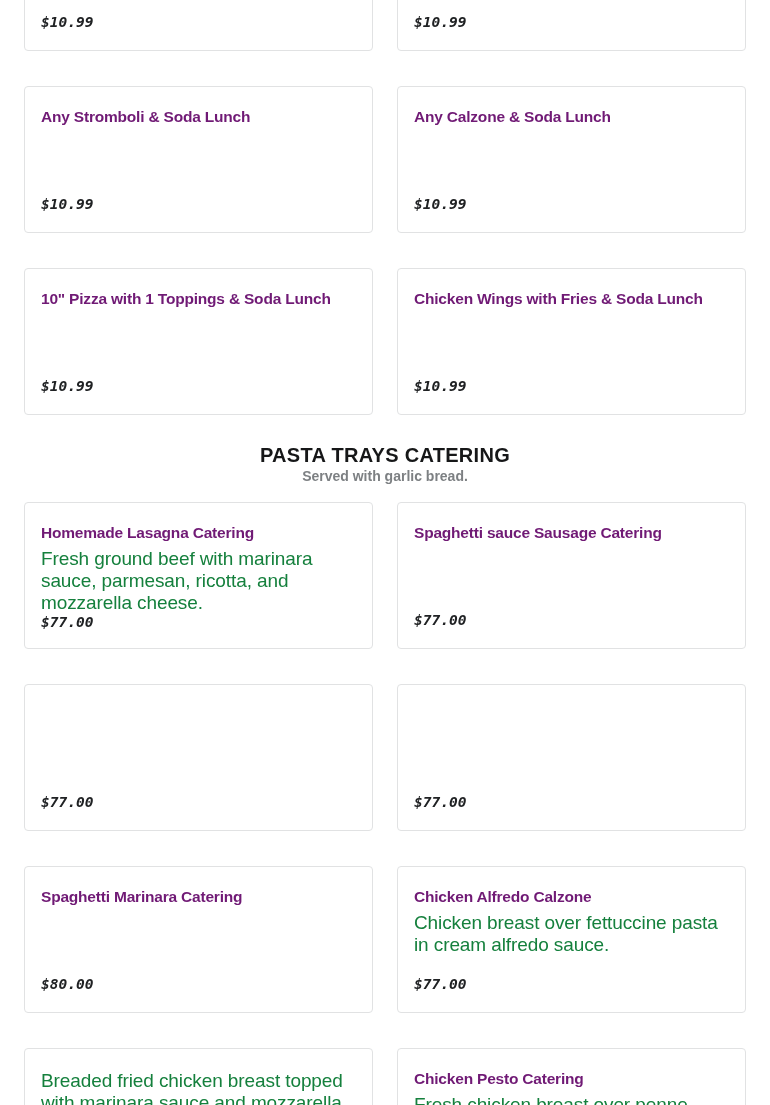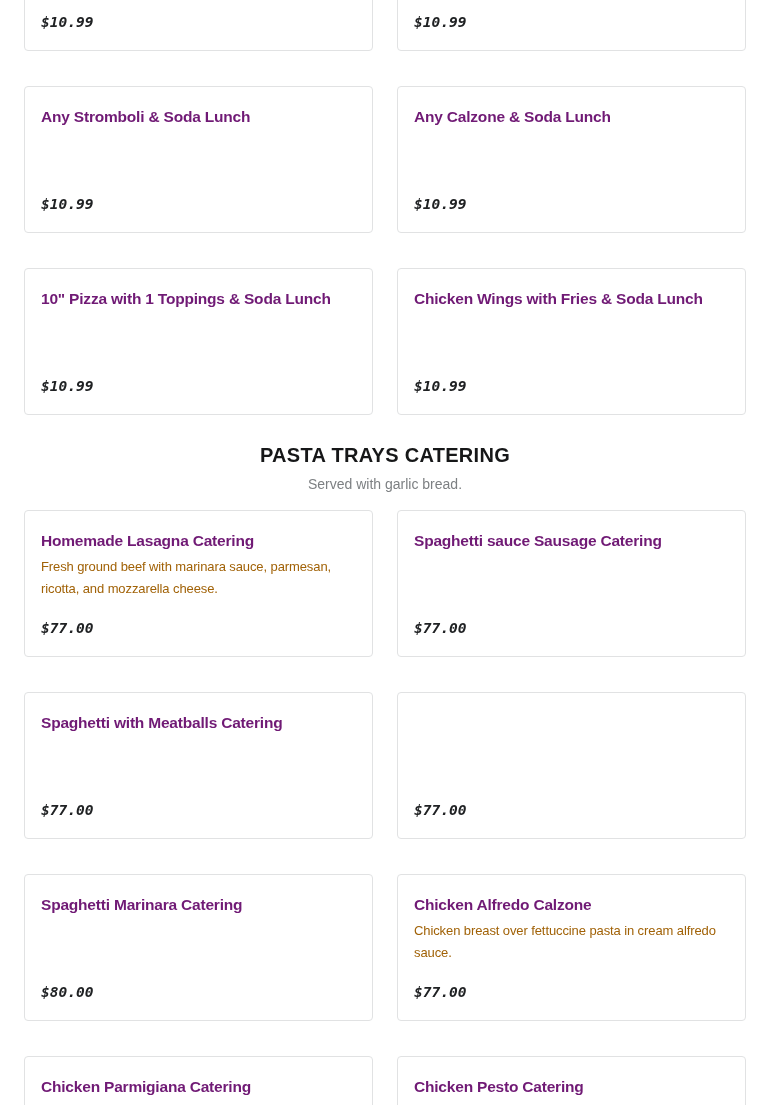--- a/index.html
+++ b/index.html
@@ -31,24 +31,24 @@
   .card-title {
     font-size: 15.5px;
     line-height: 24px;
     font-weight: 700;
     letter-spacing: -0.2px;
     color: #701a75;
     white-space: nowrap;
   }
   .card-desc {
     margin-top: 3px;
-    font-size: 13px;
+    font-size: 19px;
     line-height: 22px;
     letter-spacing: -0.1px;
-    color: #a16207;
+    color: #15803d;
     font-weight: 400;
   }
   .card-price {
     margin-top: auto;
     font-family: "DejaVu Sans Mono", "Liberation Mono", monospace;
     font-size: 14.5px;
     line-height: 17px;
     font-weight: 700;
     color: #202224;
     font-style: italic;
@@ -56,24 +56,24 @@
   .section-head { margin-top: 29px; text-align: center; }
   .section-title {
     font-size: 20px;
     line-height: 23px;
     font-weight: 900;
     letter-spacing: 0.3px;
     color: #161718;
     text-transform: uppercase;
   }
   .section-sub {
-    margin-top: 8px;
     font-size: 14px;
     line-height: 18px;
     color: #7d8083;
+    font-weight: bold;
   }
   .grid.pasta { margin-top: 17px; }
 </style>
 </head>
 <body>
 
 <div class="page">
 
   <div class="grid lunch">
 
@@ -121,41 +121,39 @@
       <p class="card-desc">Fresh ground beef with marinara sauce, parmesan, ricotta, and mozzarella cheese.</p>
       <div class="card-price">$77.00</div>
     </article>
 
     <article class="card">
       <h3 class="card-title">Spaghetti sauce Sausage Catering</h3>
       <div class="card-price">$77.00</div>
     </article>
 
     <article class="card">
-      <h3 class="card-title">Spaghetti with Meatballs Catering</h3>
       <div class="card-price">$77.00</div>
     </article>
 
     <article class="card">
       <div class="card-price">$77.00</div>
     </article>
 
     <article class="card">
       <h3 class="card-title">Spaghetti Marinara Catering</h3>
       <div class="card-price">$80.00</div>
     </article>
 
     <article class="card">
       <h3 class="card-title">Chicken Alfredo Calzone</h3>
       <p class="card-desc">Chicken breast over fettuccine pasta in cream alfredo sauce.</p>
       <div class="card-price">$77.00</div>
     </article>
 
     <article class="card">
-      <h3 class="card-title">Chicken Parmigiana Catering</h3>
       <p class="card-desc">Breaded fried chicken breast topped with marinara sauce and mozzarella cheese.</p>
       <div class="card-price"></div>
     </article>
 
     <article class="card">
       <h3 class="card-title">Chicken Pesto Catering</h3>
       <p class="card-desc">Fresh chicken breast over penne pasta in homemade pesto sauce.</p>
       <div class="card-price"></div>
     </article>
 

